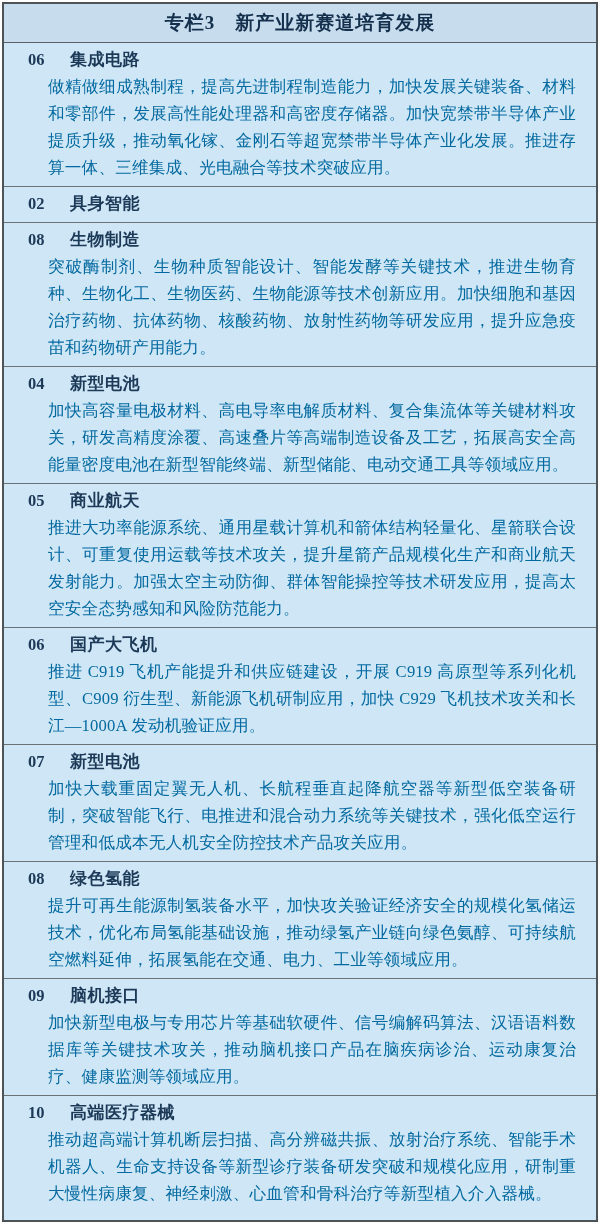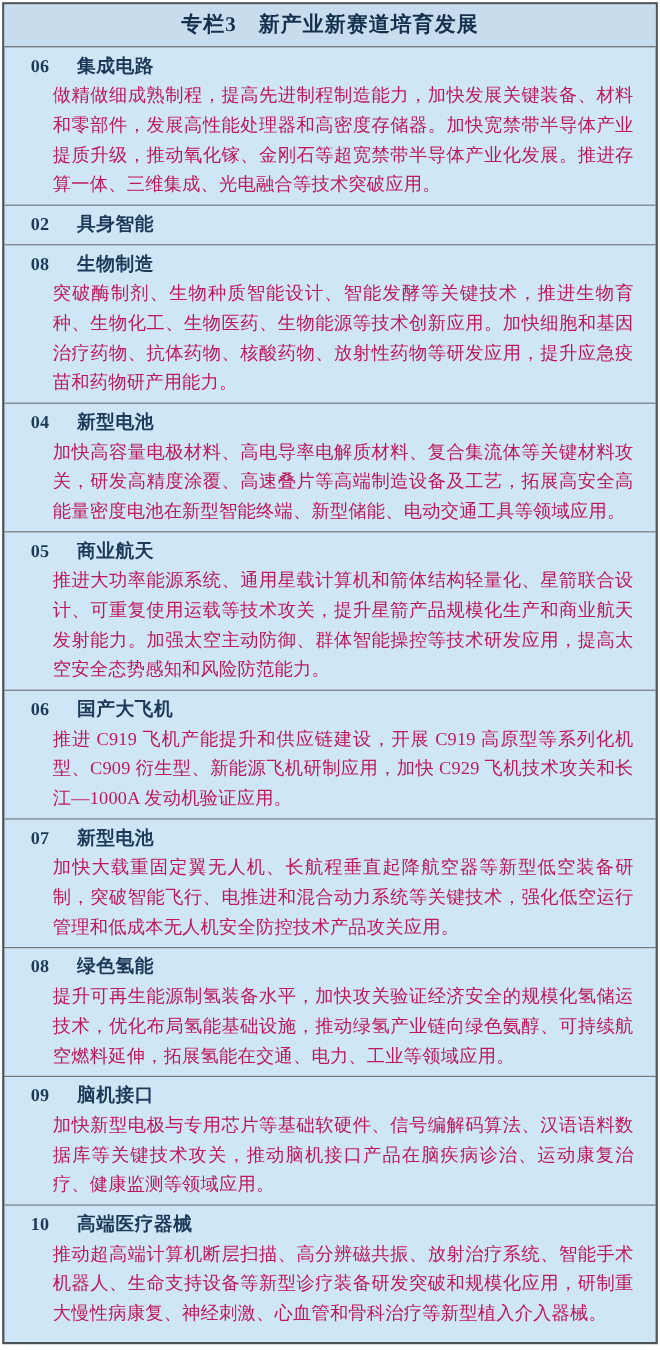--- a/index.html
+++ b/index.html
@@ -58,21 +58,21 @@
     font-size: 17px;
     font-weight: bold;
     letter-spacing: 0.5px;
     color: #1c3a58;
   }
   .section-body {
     margin: 0 0 0 20px;
     font-size: 16.6px;
     line-height: 27px;
     text-align: justify;
-    color: #be185d;
+    color: #0369a1;
     letter-spacing: 0.2px;
   }
 </style>
 </head>
 <body>
 
 <div class="page">
   <div class="panel">
     <div class="panel-title">专栏3　新产业新赛道培育发展</div>
     <div>

